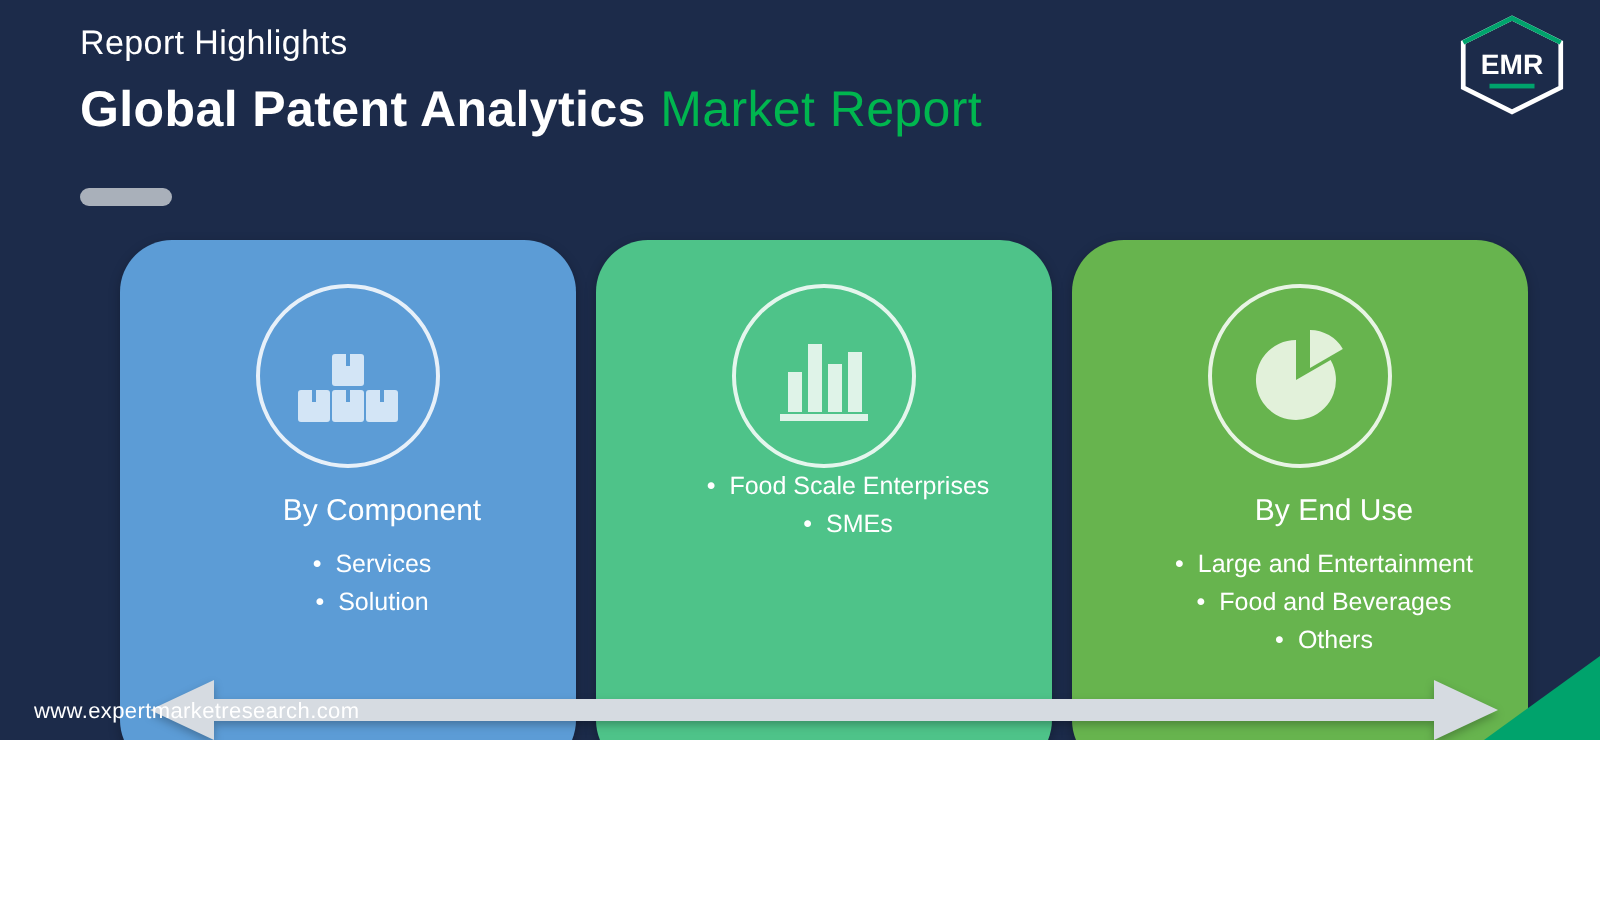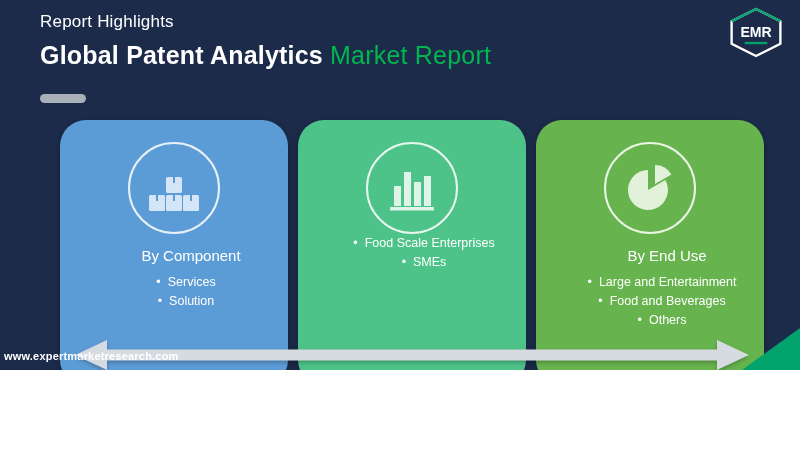--- a/index.html
+++ b/index.html
@@ -24,21 +24,21 @@
   .card-title{margin:13px 0 9px 34px;font-size:15px;font-weight:500;color:#ffffff;}
   .card-items{margin:0 10px 0 34px;padding:0;list-style:none;}
   .card-items li{font-size:12.5px;line-height:19px;color:#ffffff;}
   .card-items li::before{content:"\2022";margin-right:7px;}
 
   
   .arrow-wrap{position:absolute;left:15px;top:218px;width:674px;height:34px;pointer-events:none;}
   .arrow-wrap svg{display:block;filter:drop-shadow(0 2px 2px rgba(0,0,0,.25));}
 
   
-  .footer{position:absolute;left:4px;bottom:8px;font-size:11px;font-weight:700;color:#ffffff;letter-spacing:.2px;}
+  .footer{position:absolute;left:17px;bottom:8px;font-size:11px;font-weight:400;color:#ffffff;letter-spacing:.2px;}
   .corner{position:absolute;right:0;bottom:0;width:58px;height:42px;}
 </style>
 </head>
 <body>
 
 <div class="stage" style="background: rgb(28, 43, 74);">
 
   <div class="header">
     <div class="eyebrow">Report Highlights</div>
     <div class="title">

